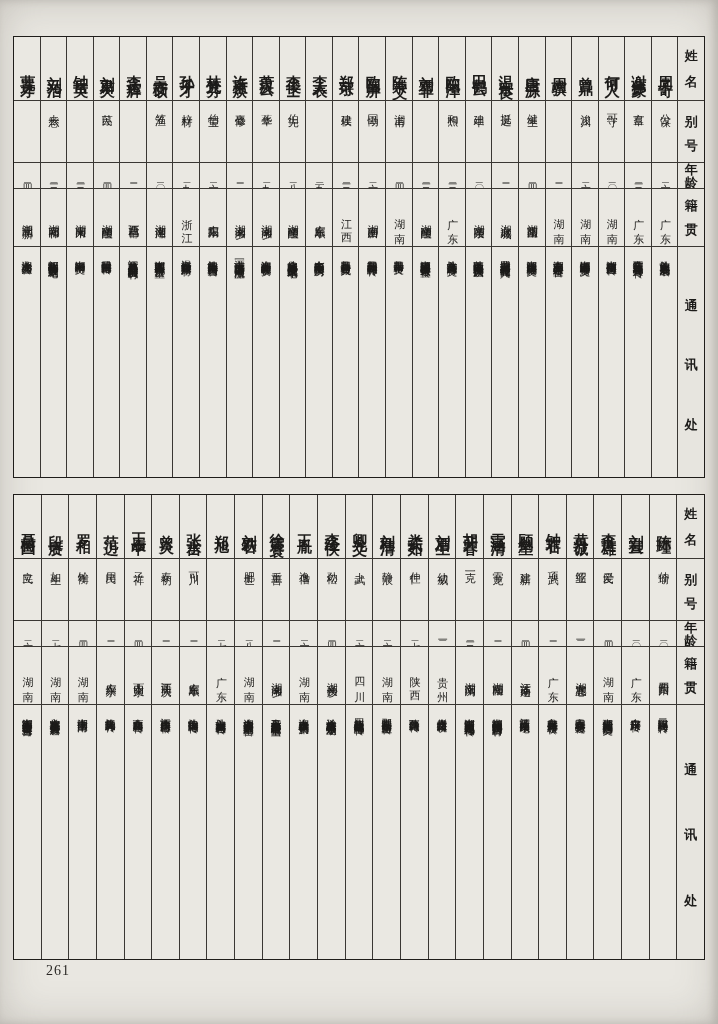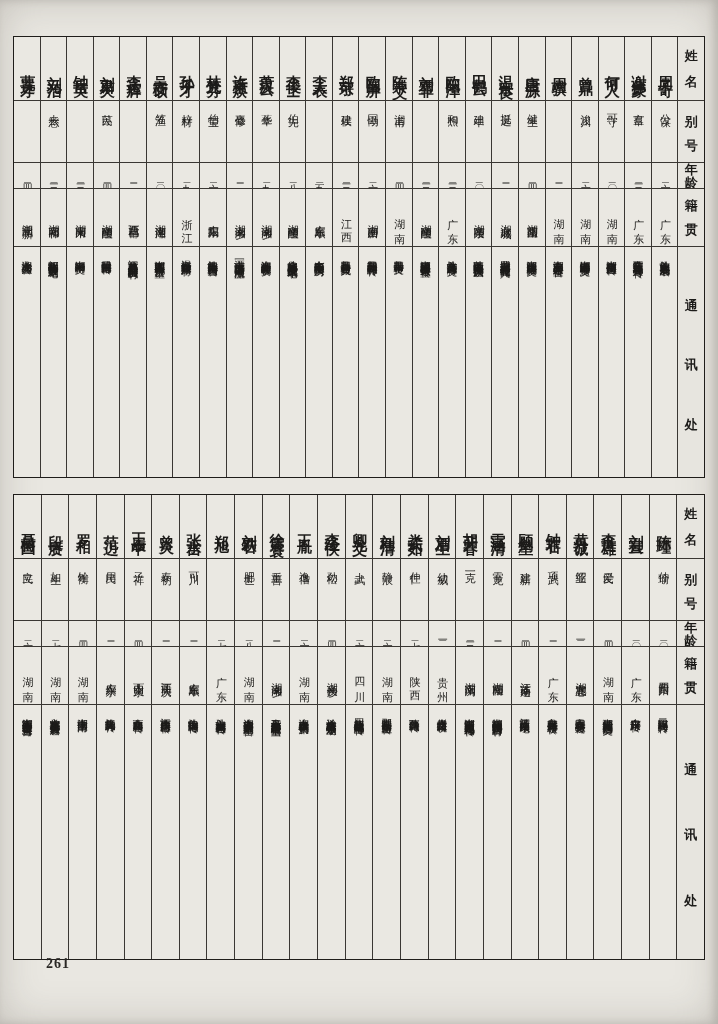--- a/index.html
+++ b/index.html
@@ -57,22 +57,22 @@
   .address-cell{flex:1 1 auto;align-items:flex-start;padding-top:5px;}
   .address-cell .vtext{font-size:10.5px;letter-spacing:.5px;}
   .header-col .cell{background:#e7e5df;}
   .vspread{
     display:flex;flex-direction:column;
     justify-content:space-evenly;align-items:center;
     height:100%;width:100%;
   }
   .vspread span{font-size:13px;font-weight:bold;line-height:1;}
   .page-number{
-    position:absolute;left:46px;bottom:52px;
-    font-size:14px;letter-spacing:1px;color:#2a2825;font-weight:bold;
+    position:absolute;left:46px;bottom:45px;
+    font-size:14px;letter-spacing:1px;color:#2a2825;
   }
 </style>
 </head>
 <body>
 
 <div class="page">
   <div class="dir-table top" id="table-0">
       <div class="col header-col">
         <div class="cell name-cell">
           <div class="vspread">

